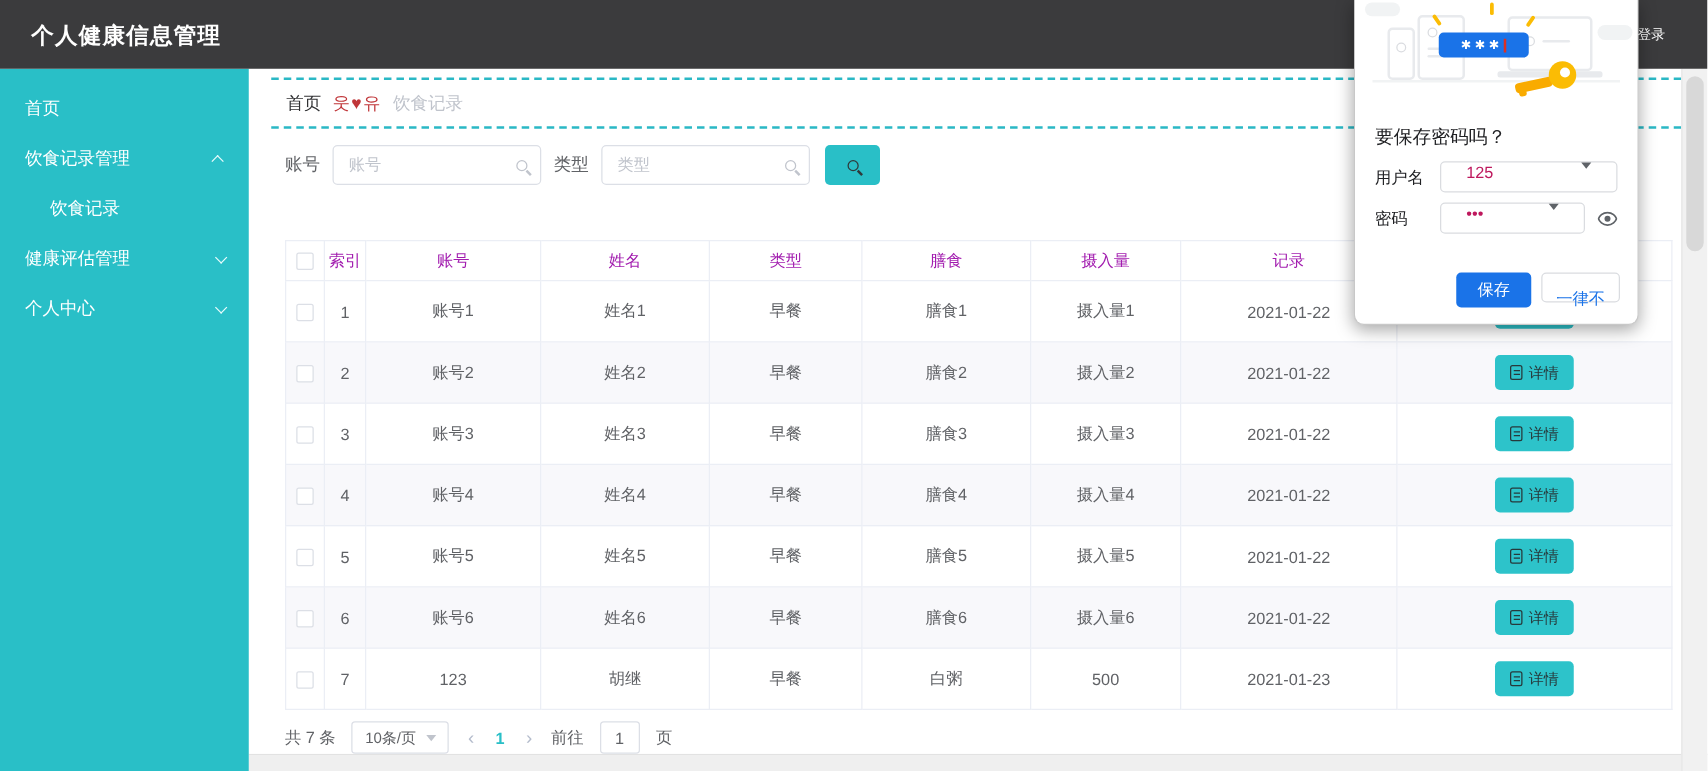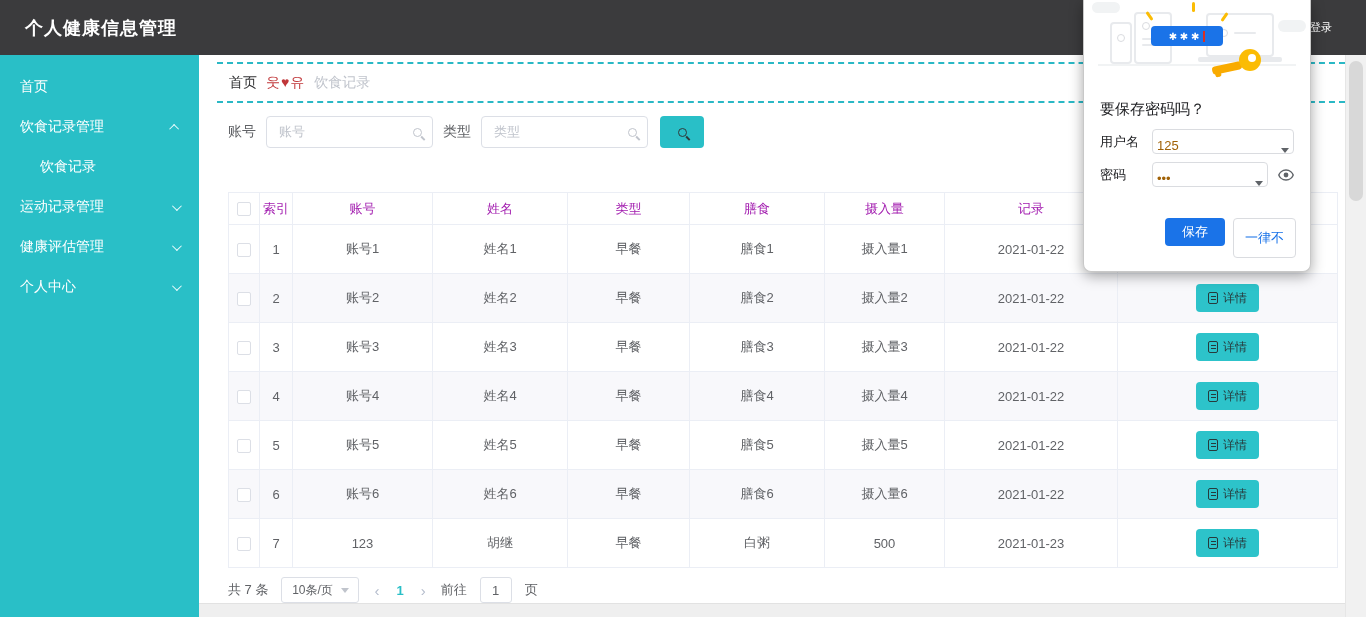--- a/index.html
+++ b/index.html
@@ -77,49 +77,45 @@
   .laptop-base { position:absolute; left:114px; top:57px; width:84px; height:5px; background:#e8eaed; border-radius:2px; }
   .avatar-dot { position:absolute; width:8px; height:8px; border:1.5px solid #dadce0; border-radius:50%; }
   .avatar-line { position:absolute; height:2px; background:#e8eaed; border-radius:1px; }
   .pw-pill { position:absolute; left:67px; top:26px; width:72px; height:20px; background:#1a73e8; border-radius:4px; display:flex; align-items:center; justify-content:center; gap:4px; color:#fff; font-size:10px; font-weight:bold; z-index:2; }
   .pw-caret { width:2px; height:11px; background:#d93025; display:inline-block; }
   .spark { position:absolute; width:3px; height:10px; background:#fbbc04; border-radius:2px; }
   .key-svg { position:absolute; left:126px; top:46px; z-index:2; }
   .pw-title { font-size:15px; color:#202124; margin:12px 16px 10px; }
   .pw-row { display:flex; align-items:center; margin:8px 16px; gap:10px; }
   .pw-label { width:42px; font-size:13px; color:#202124; flex:none; }
-  .pw-field { flex:1; height:25px; border:1px solid #dadce0; border-radius:4px; display:flex; align-items:flex-end; justify-content:space-between; padding:0 4px; font-size:13px; color:#a16207; cursor:pointer; }
+  .pw-field { flex:1; height:25px; border:1px solid #dadce0; border-radius:4px; display:flex; align-items:flex-start; justify-content:space-between; padding:0 20px; font-size:13px; color:#be185d; cursor:pointer; }
   .pw-field .caret-down { border-top-color:#5f6368; }
   .eye { flex:none; }
   .pw-buttons { display:flex; justify-content:flex-end; gap:8px; margin:31px 14px 13px; }
   .btn-save { background:#1a73e8; color:#fff; border:none; border-radius:4px; height:28px; padding:0 17px; font-size:13px; cursor:pointer; }
-  .btn-never { background:#fff; color:#1a73e8; border:1px solid #dadce0; border-radius:4px; height:40px; padding:0 11px; font-size:13px; cursor:pointer; }
+  .btn-never { background:#fff; color:#1a73e8; border:1px solid #dadce0; border-radius:4px; height:20px; padding:11px 11px; font-size:13px; cursor:pointer; }
 </style>
 </head>
 <body>
 
 <div class="app-header">
   <div class="app-title">个人健康信息管理</div>
   <div class="login-link">登录</div>
 </div>
 
 <div class="sidebar">
   <div class="menu-item">
     <span>首页</span>
   </div>
   <div class="menu-item">
     <span>饮食记录管理</span>
     <span class="chev up"></span>
   </div>
   <div class="menu-item sub">
     <span>饮食记录</span>
-  </div>
-  <div class="menu-item">
-    <span>运动记录管理</span>
-    <span class="chev down"></span>
   </div>
   <div class="menu-item">
     <span>健康评估管理</span>
     <span class="chev down"></span>
   </div>
   <div class="menu-item">
     <span>个人中心</span>
     <span class="chev down"></span>
   </div>
 </div>

